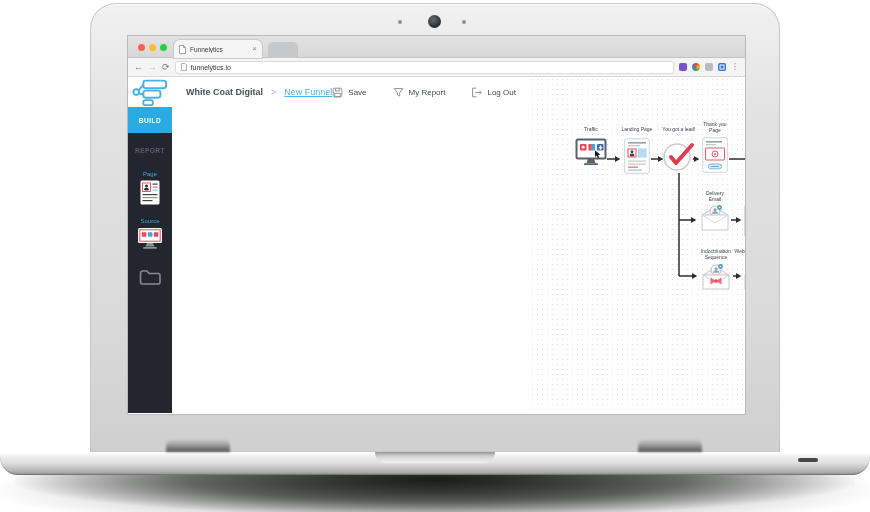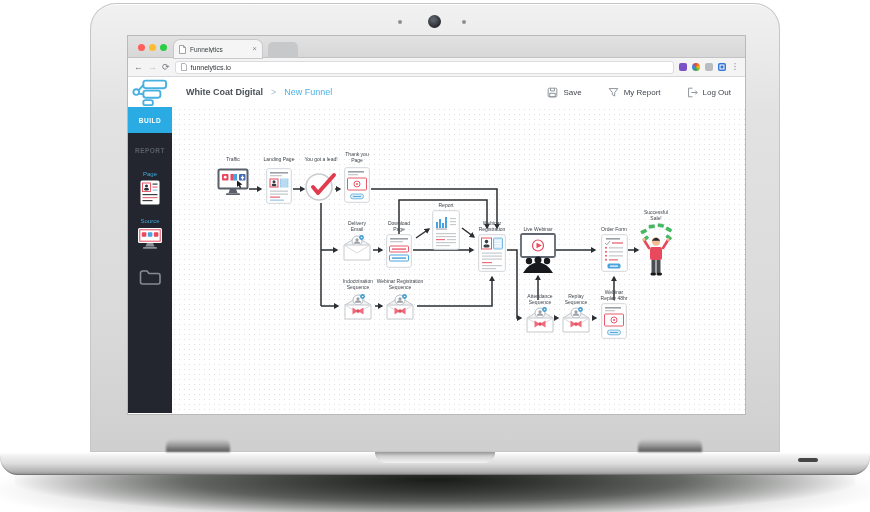--- a/index.html
+++ b/index.html
@@ -64,25 +64,25 @@
   .app-sidebar { width:44px; background:#23262e; flex:none; display:flex; flex-direction:column; align-items:center; }
   .logo-area { width:44px; height:30px; background:#fff; display:flex; align-items:center; justify-content:center; }
   .side-tab { width:44px; display:flex; align-items:center; justify-content:center;
     font-size:6.5px; font-weight:bold; letter-spacing:.5px; }
   .side-tab.build { height:26px; background:#2aabe4; color:#fff; }
   .side-tab.report { height:23px; margin-top:6px; color:#585f69; }
   .tool-label { margin-top:9px; font-size:6px; color:#3da9dc; text-align:center; }
   .tool-icon { margin-top:3px; }
   .folder-wrap { margin-top:15px; }
 
-  .app-main { flex:1; display:flex; flex-direction:column; background:#fff; min-width:0; }
+  .app-main { flex:1; display:flex; flex-direction:row; background:#fff; min-width:0; }
   .app-header { height:30px; display:flex; align-items:center; padding:0 14px; background:#fff; }
   .crumb-ws { font-size:9px; font-weight:bold; color:#4a5056; }
   .crumb-sep { font-size:9px; color:#a6bcc9; margin:0 8px; }
-  .crumb-funnel { font-size:9px; color:#4db2e8; }
+  .crumb-funnel { font-size:9px; color:#4db2e8;text-decoration:underline; }
   .header-actions { margin-left:auto; display:flex; align-items:center; gap:26px; }
   .h-btn { display:flex; align-items:center; gap:5px; font-size:8px; color:#41474e; }
 
   .canvas { position:relative; flex:1; background:#fff;
     background-image:radial-gradient(circle, rgba(125,135,145,.25) .7px, transparent 1px);
     background-size:5px 5px; overflow:hidden; }
   .wires { position:absolute; left:0; top:0; }
   .node { position:absolute; display:flex; flex-direction:column; align-items:center; }
   .nlabel { font-size:5px; line-height:1.2; color:#3f454c; text-align:center; }
 </style>

